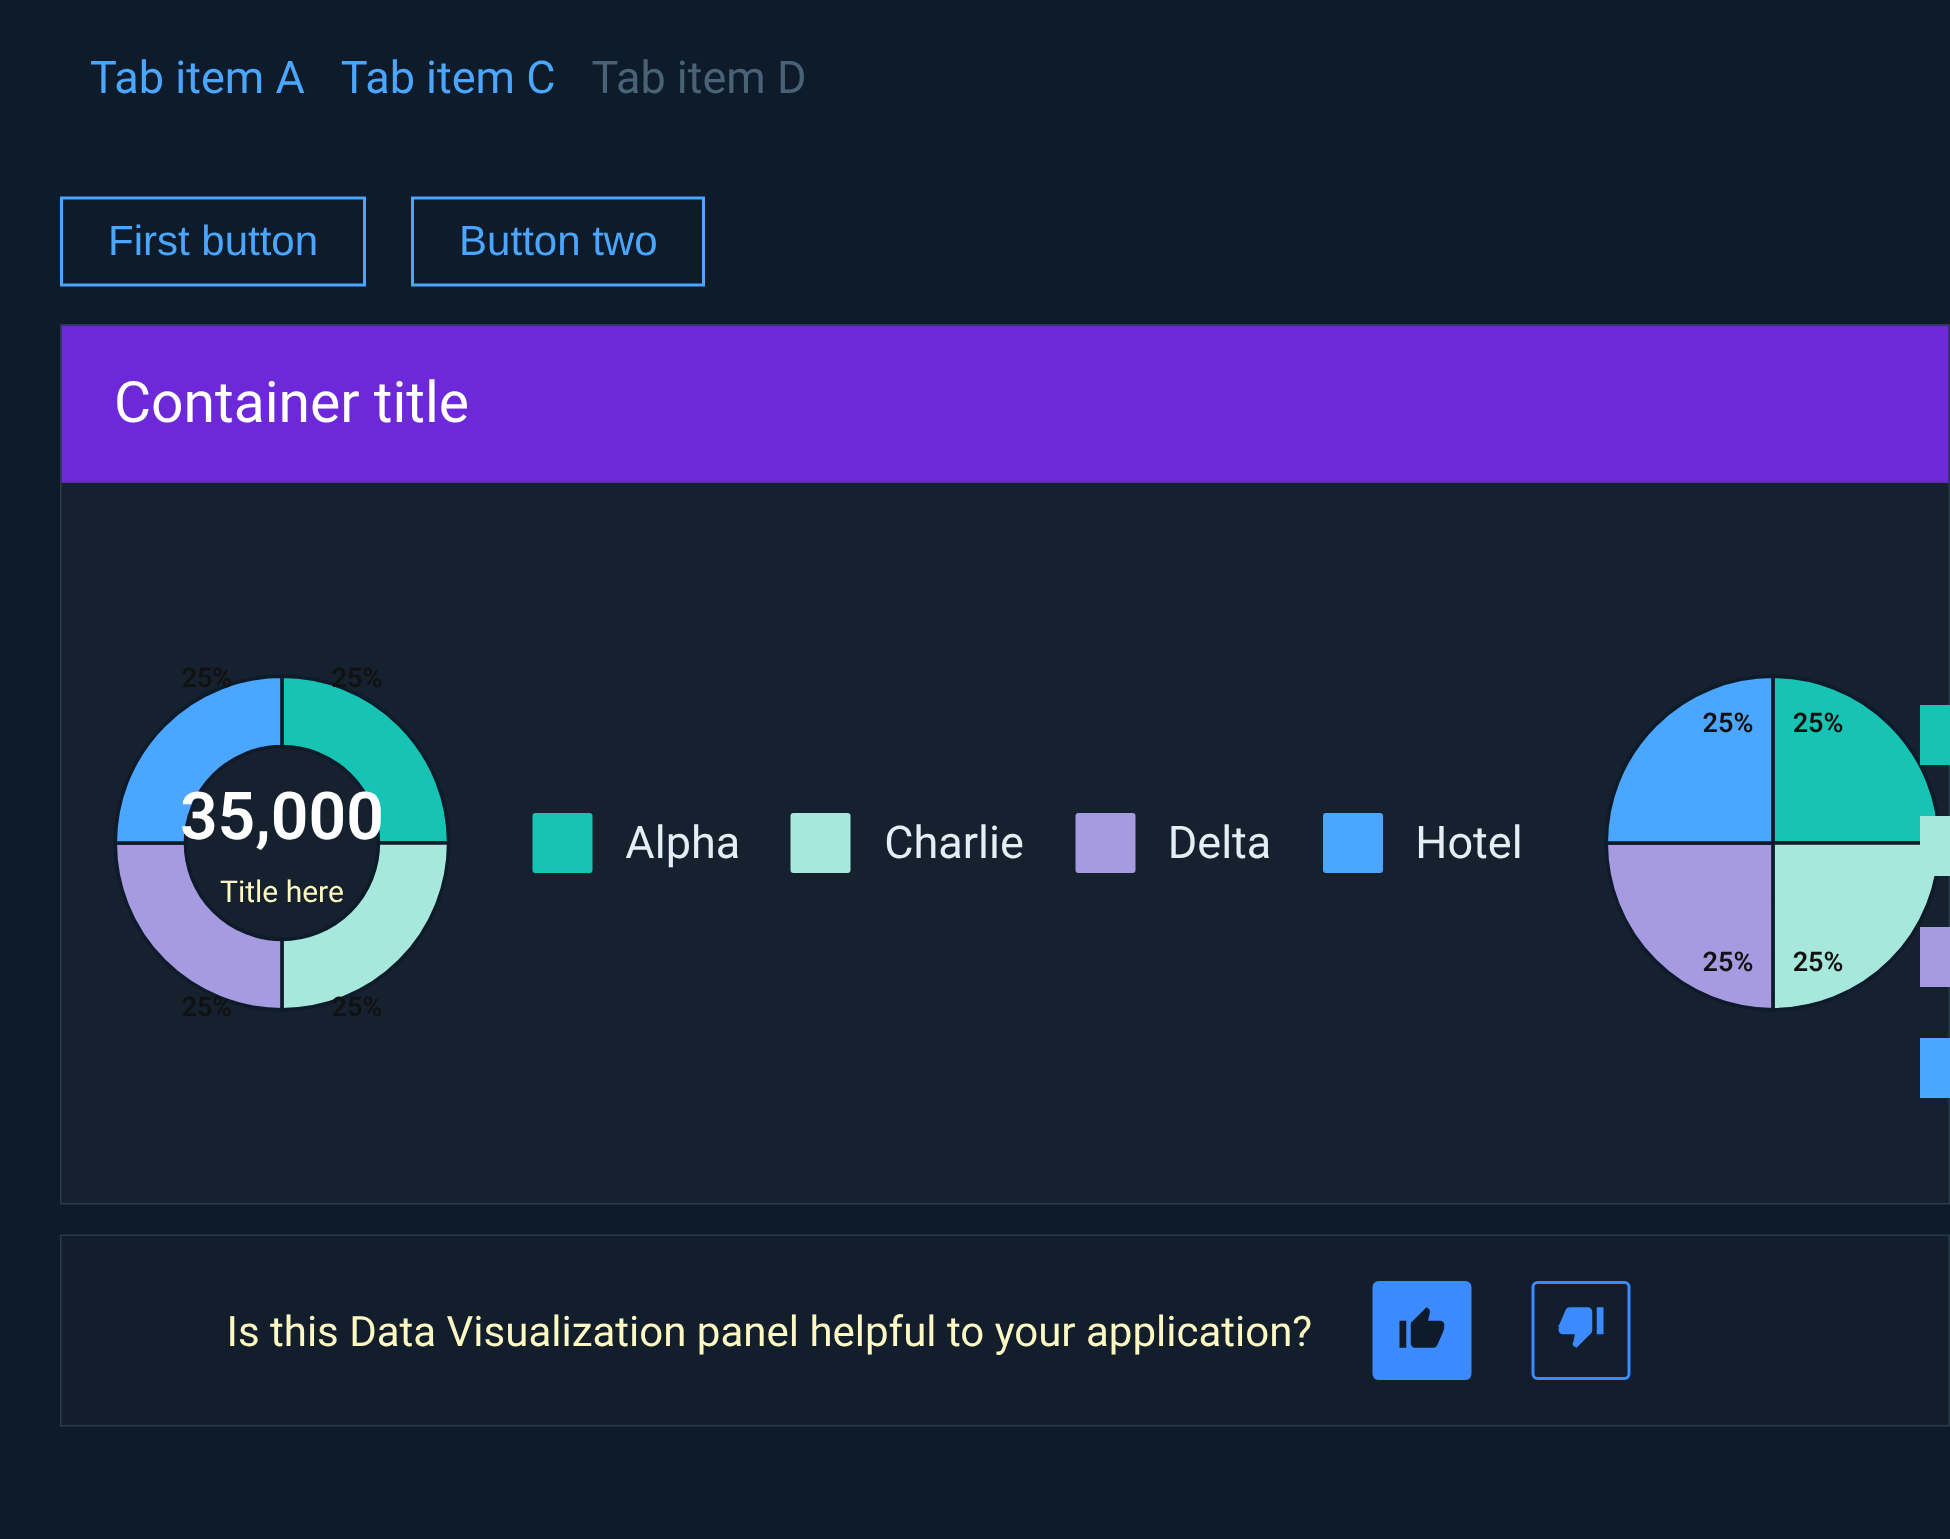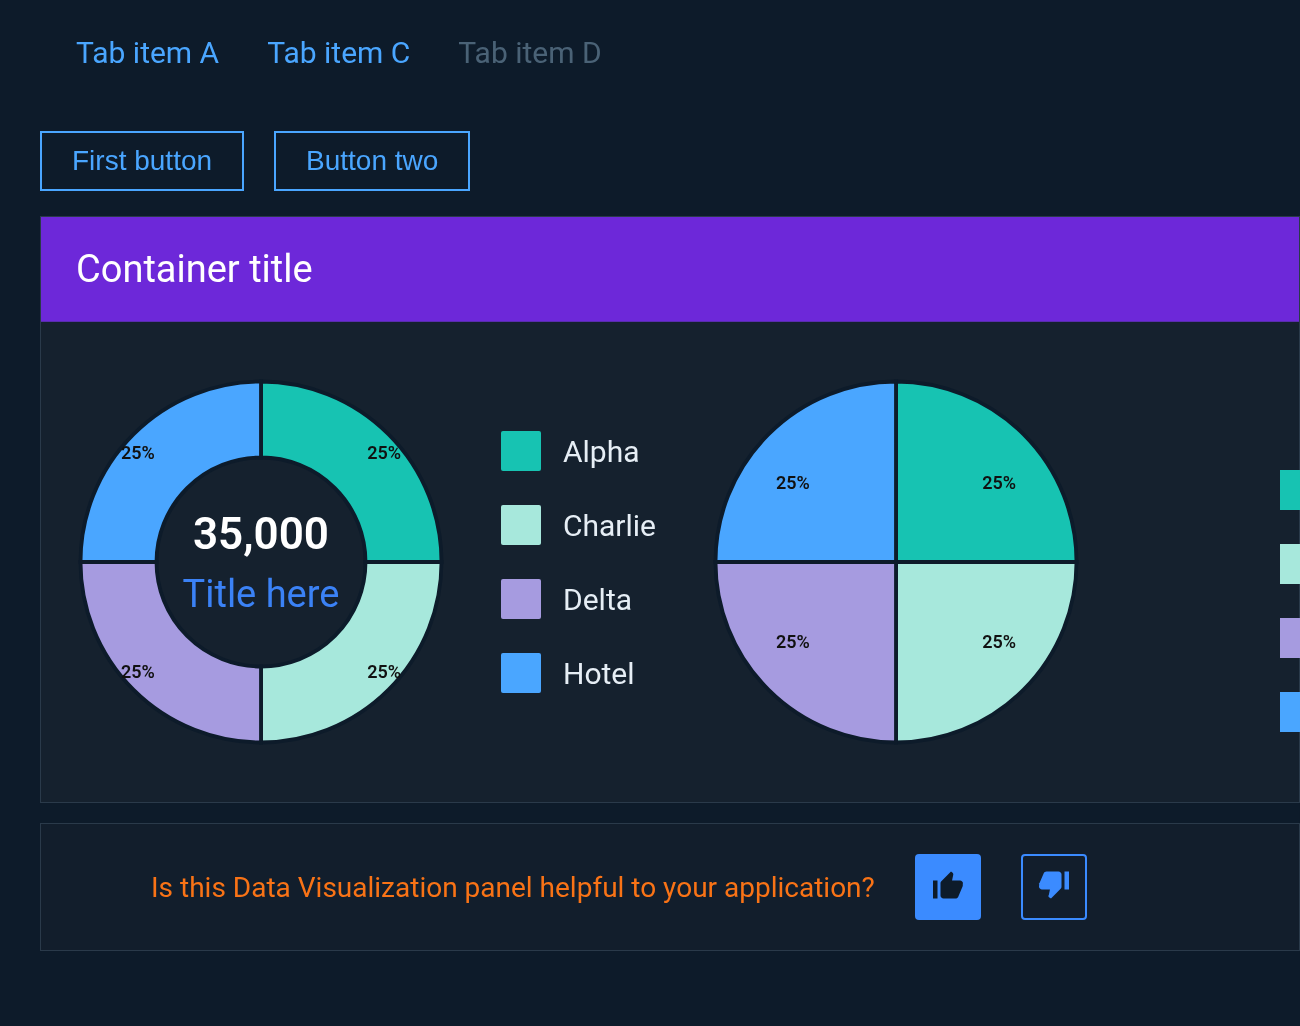--- a/index.html
+++ b/index.html
@@ -8,23 +8,22 @@
     color: #e6eef5;
     font-family: -apple-system, BlinkMacSystemFont, "Segoe UI", Roboto, Arial, sans-serif;
     width: 1300px;
     height: 1026px;
     overflow: hidden;
     position: relative;
   }
 
   .tabs {
     display: flex;
-    gap: 48px;
+    gap: 24px;
     padding: 25px 60px 0 60px;
-    margin-left: 16px;
   }
   .tab {
     font-size: 30px;
     padding: 10px 0 25px 0;
     cursor: pointer;
     color: #4aa6ff;
     border-bottom: 6px solid transparent;
   }
   .tab.active {
     color: #ffffff;
@@ -73,30 +72,30 @@
   .chart-block { position: relative; width: 380px; height: 380px; }
   .chart-block svg { width: 100%; height: 100%; }
 
   .donut-center {
     position: absolute; inset: 0;
     display: flex; flex-direction: column;
     align-items: center; justify-content: center;
     pointer-events: none;
   }
   .donut-number { font-size: 44px; font-weight: 600; color: #fff; }
-  .donut-sub { font-size: 38px; color: #3b82f6; margin-top: 12px; }
+  .donut-sub { font-size: 20px; color: #fef9c3; margin-top: 12px; }
 
   .seg-label {
     position: absolute;
     font-size: 18px;
     font-weight: 600;
     color: #111;
   }
 
-  .legend { display: flex; flex-direction: column; gap: 34px; }
+  .legend { display: flex; flex-direction: row; gap: 34px; }
   .legend-item { display: flex; align-items: center; gap: 22px; }
   .swatch { width: 40px; height: 40px; border-radius: 2px; }
   .legend-label { font-size: 30px; color: #e6eef5; }
 
   .right-swatches {
     position: absolute;
     right: 0;
     top: 470px;
     display: flex;
     flex-direction: column;
@@ -106,21 +105,21 @@
 
   .feedback-panel {
     margin: 20px 0 0 40px;
     border: 1px solid #2a3a4a;
     background: #121e2c;
     padding: 30px 40px;
     display: flex;
     align-items: center;
     gap: 40px;
   }
-  .feedback-text { font-size: 28px; color: #f97316; flex: 0 0 auto; padding-left: 70px; }
+  .feedback-text { font-size: 28px; color: #fef9c3; flex: 0 0 auto; padding-left: 70px; }
   .thumb-btn {
     width: 66px; height: 66px;
     display: flex; align-items: center; justify-content: center;
     border-radius: 4px;
     cursor: pointer;
   }
   .thumb-up { background: #3b8bff; }
   .thumb-down { background: transparent; border: 2px solid #3b8bff; }
   .thumb-btn svg { width: 36px; height: 36px; }
 

